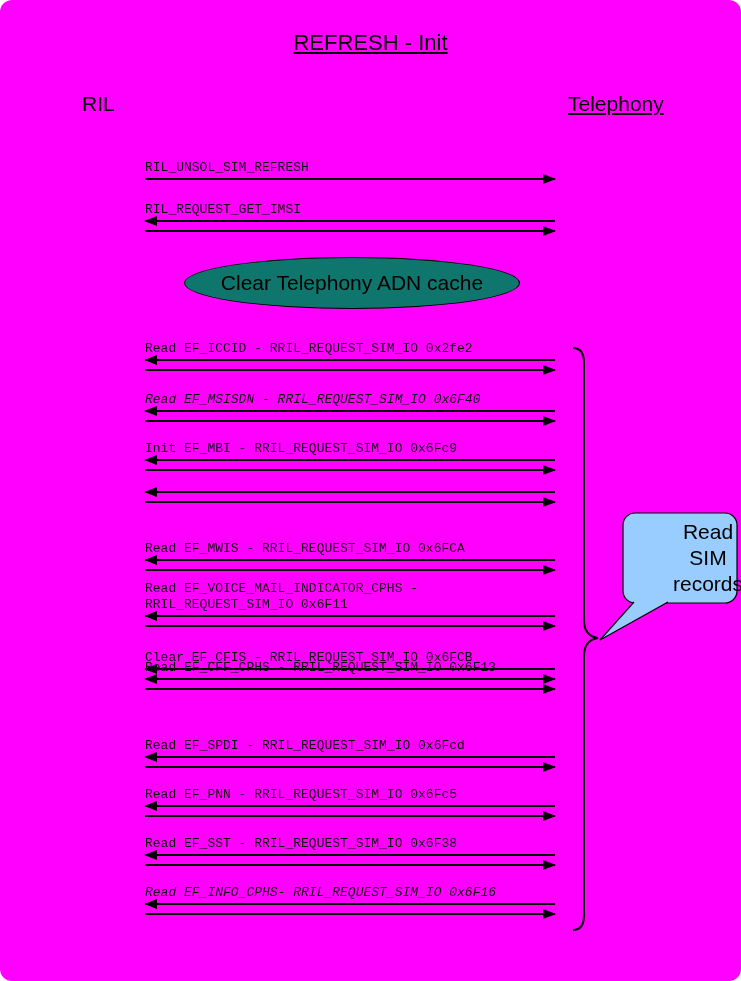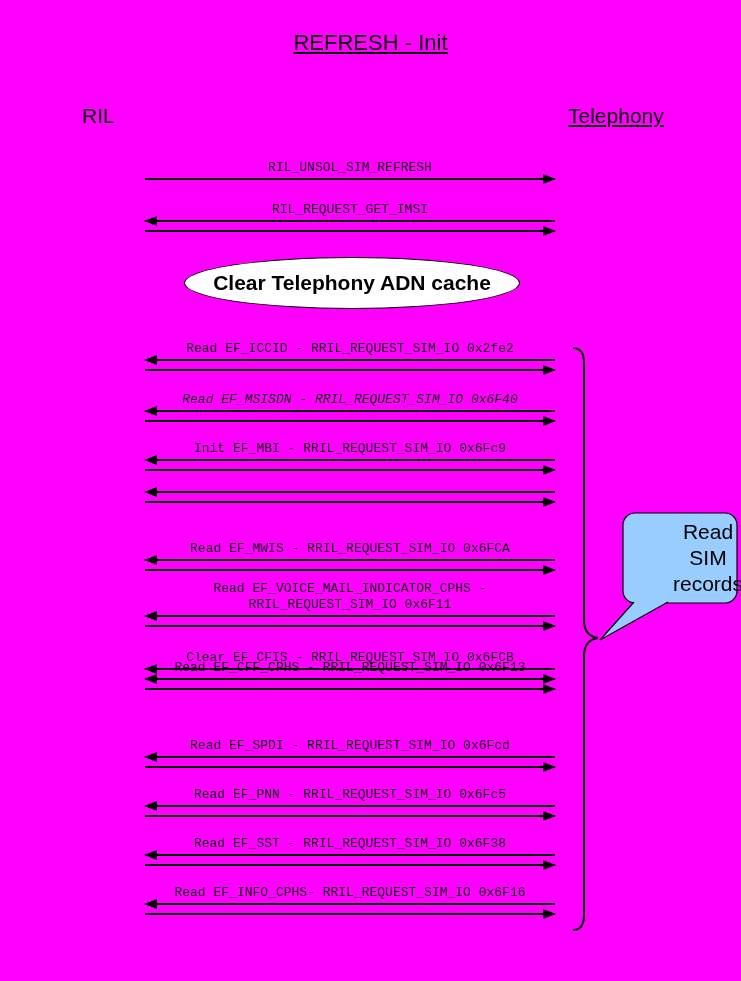--- a/index.html
+++ b/index.html
@@ -21,39 +21,39 @@
     top: 30px;
     left: 0;
     width: 100%;
     text-align: center;
     font-size: 22px;
     line-height: 26px;
     text-decoration: underline;
   }
   .actor {
     position: absolute;
-    top: 104px;
+    top: 92px;
     font-size: 21px;
     line-height: 24px;
   }
   .actor-left  { left: 82px; }
   .actor-right { left: 568px; text-decoration: underline; }
 
   
   .msg {
     position: absolute;
     left: 145px;
     width: 410px;
   }
   .msg-label {
     font-family: "Liberation Mono", "DejaVu Sans Mono", monospace;
     font-size: 13px;
     line-height: 16px;
     color: #111;
-    text-align: center;
+    text-align: left;
     white-space: pre-line;
   }
   .line {
     position: relative;
     height: 0;
     border-top: 2px solid #000;
   }
   .msg-label + .line { margin-top: 2px; }
   .line + .line      { margin-top: 8px; }
   .head {
@@ -107,21 +107,21 @@
     text-align: center;
     font-size: 21px;
     line-height: 26px;
     white-space: pre-line;
     padding-left: 28px;
   }
 </style>
 </head>
 <body>
 
-<div class="canvas" style="background: rgb(255, 0, 255);">
+<div class="canvas" style="background: rgb(255, 0, 255); border-radius: 12px;">
 
   <div class="title">REFRESH - Init</div>
 
   <div class="actor actor-left">RIL</div>
   <div class="actor actor-right">Telephony</div>
 
   <div id="messages-layer">
     <div class="msg" style="top: 160px;">
       <div class="msg-label">RIL_UNSOL_SIM_REFRESH</div>
     <div class="line right">
@@ -242,32 +242,32 @@
     <div class="msg" style="top: 836px;">
       <div class="msg-label">Read EF_SST - RRIL_REQUEST_SIM_IO 0x6F38</div>
     <div class="line left">
           <i class="head head-left"></i>
         </div>
         <div class="line right">
           <i class="head head-right"></i>
         </div>
       </div>
 
-    <div class="msg" style="top: 885px;">
+    <div class="msg" style="top: 885px; font-style: italic;">
       <div class="msg-label">Read EF_INFO_CPHS- RRIL_REQUEST_SIM_IO 0x6F16</div>
     <div class="line left">
           <i class="head head-left"></i>
         </div>
         <div class="line right">
           <i class="head head-right"></i>
         </div>
       </div>
   </div>
 
-  <div class="note-ellipse shape-fill" style="background: #ffffff; font-weight: bold;">
+  <div class="note-ellipse shape-fill" style="background: #0f766e;">
     <span>Clear Telephony ADN cache</span>
   </div>
 
   <svg class="brace-svg" width="40" height="595" viewBox="0 0 40 595">
     <path d="M 8 5 Q 19 5 19 20 L 19 277 Q 19 293 33 295 Q 19 297 19 313 L 19 572 Q 19 587 8 587" fill="none" stroke="#000" stroke-width="2"></path>
   </svg>
 
   <svg class="callout-svg" width="151" height="140" viewBox="0 0 151 140">
     <rect class="shape-fill-svg" x="33" y="5" width="114" height="90" rx="12" fill="#99CCFF" stroke="#000" stroke-width="1.2"></rect>
     <path class="shape-fill-svg" d="M 78 94 L 10 132 L 44 94" fill="#99CCFF" stroke="#000" stroke-width="1.2"></path>

